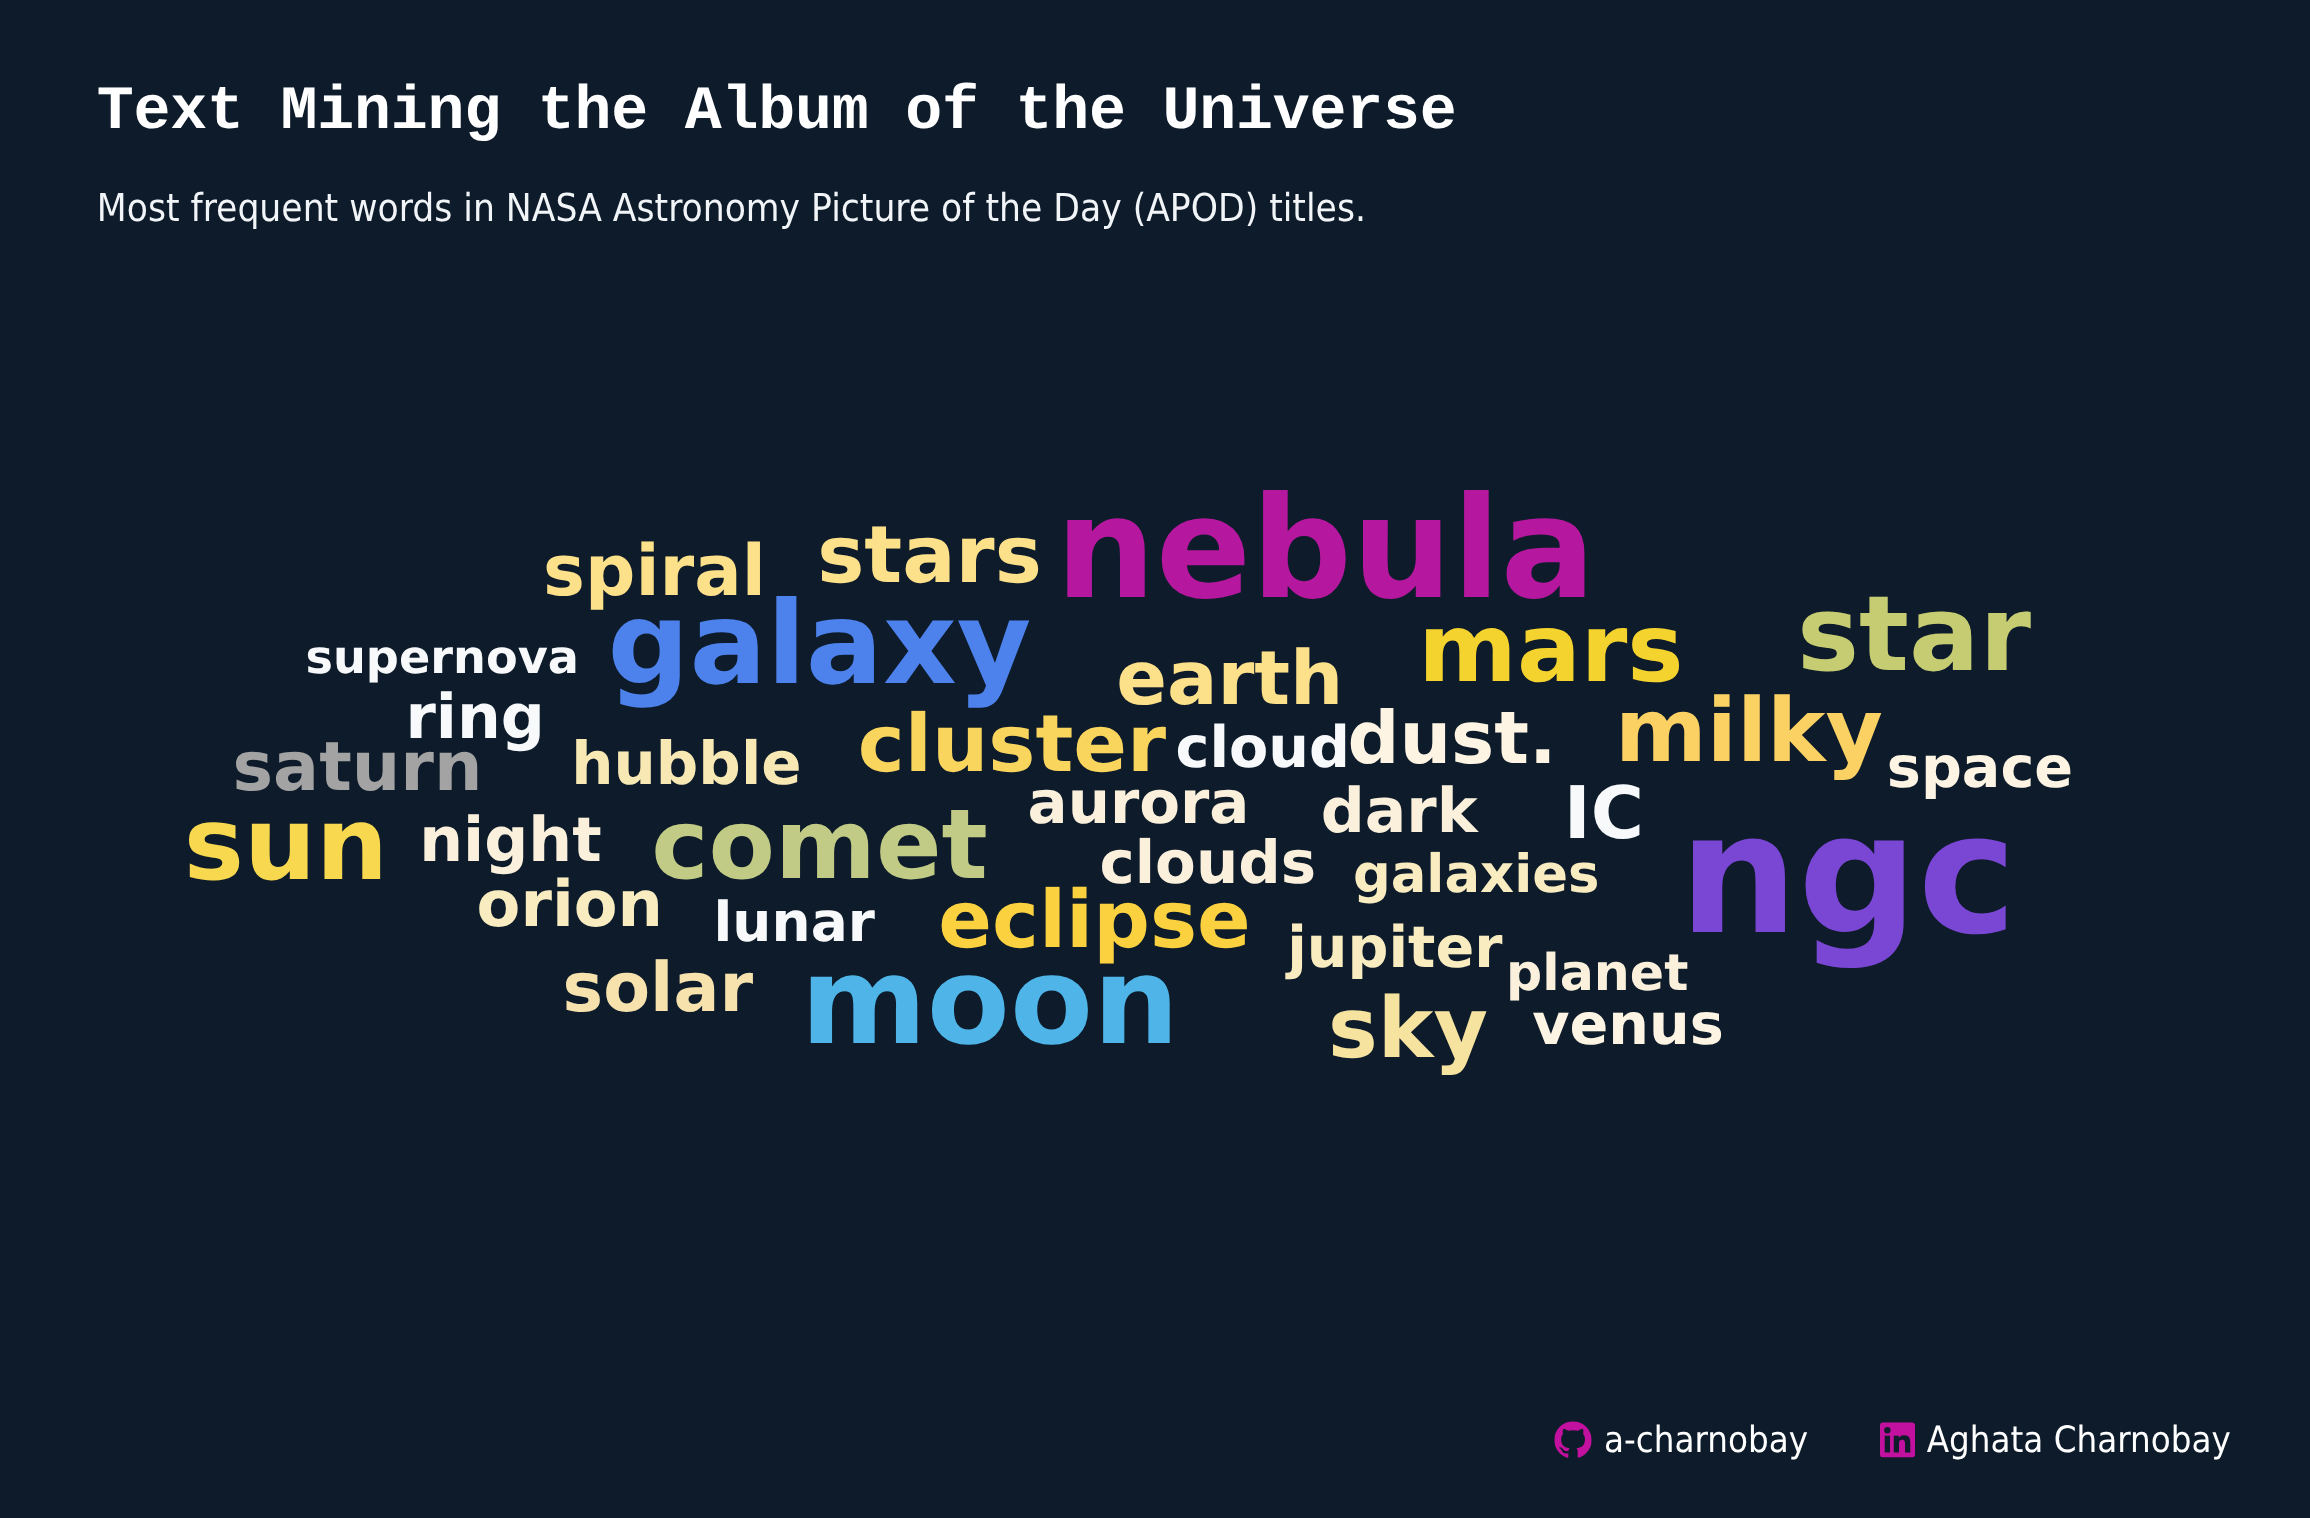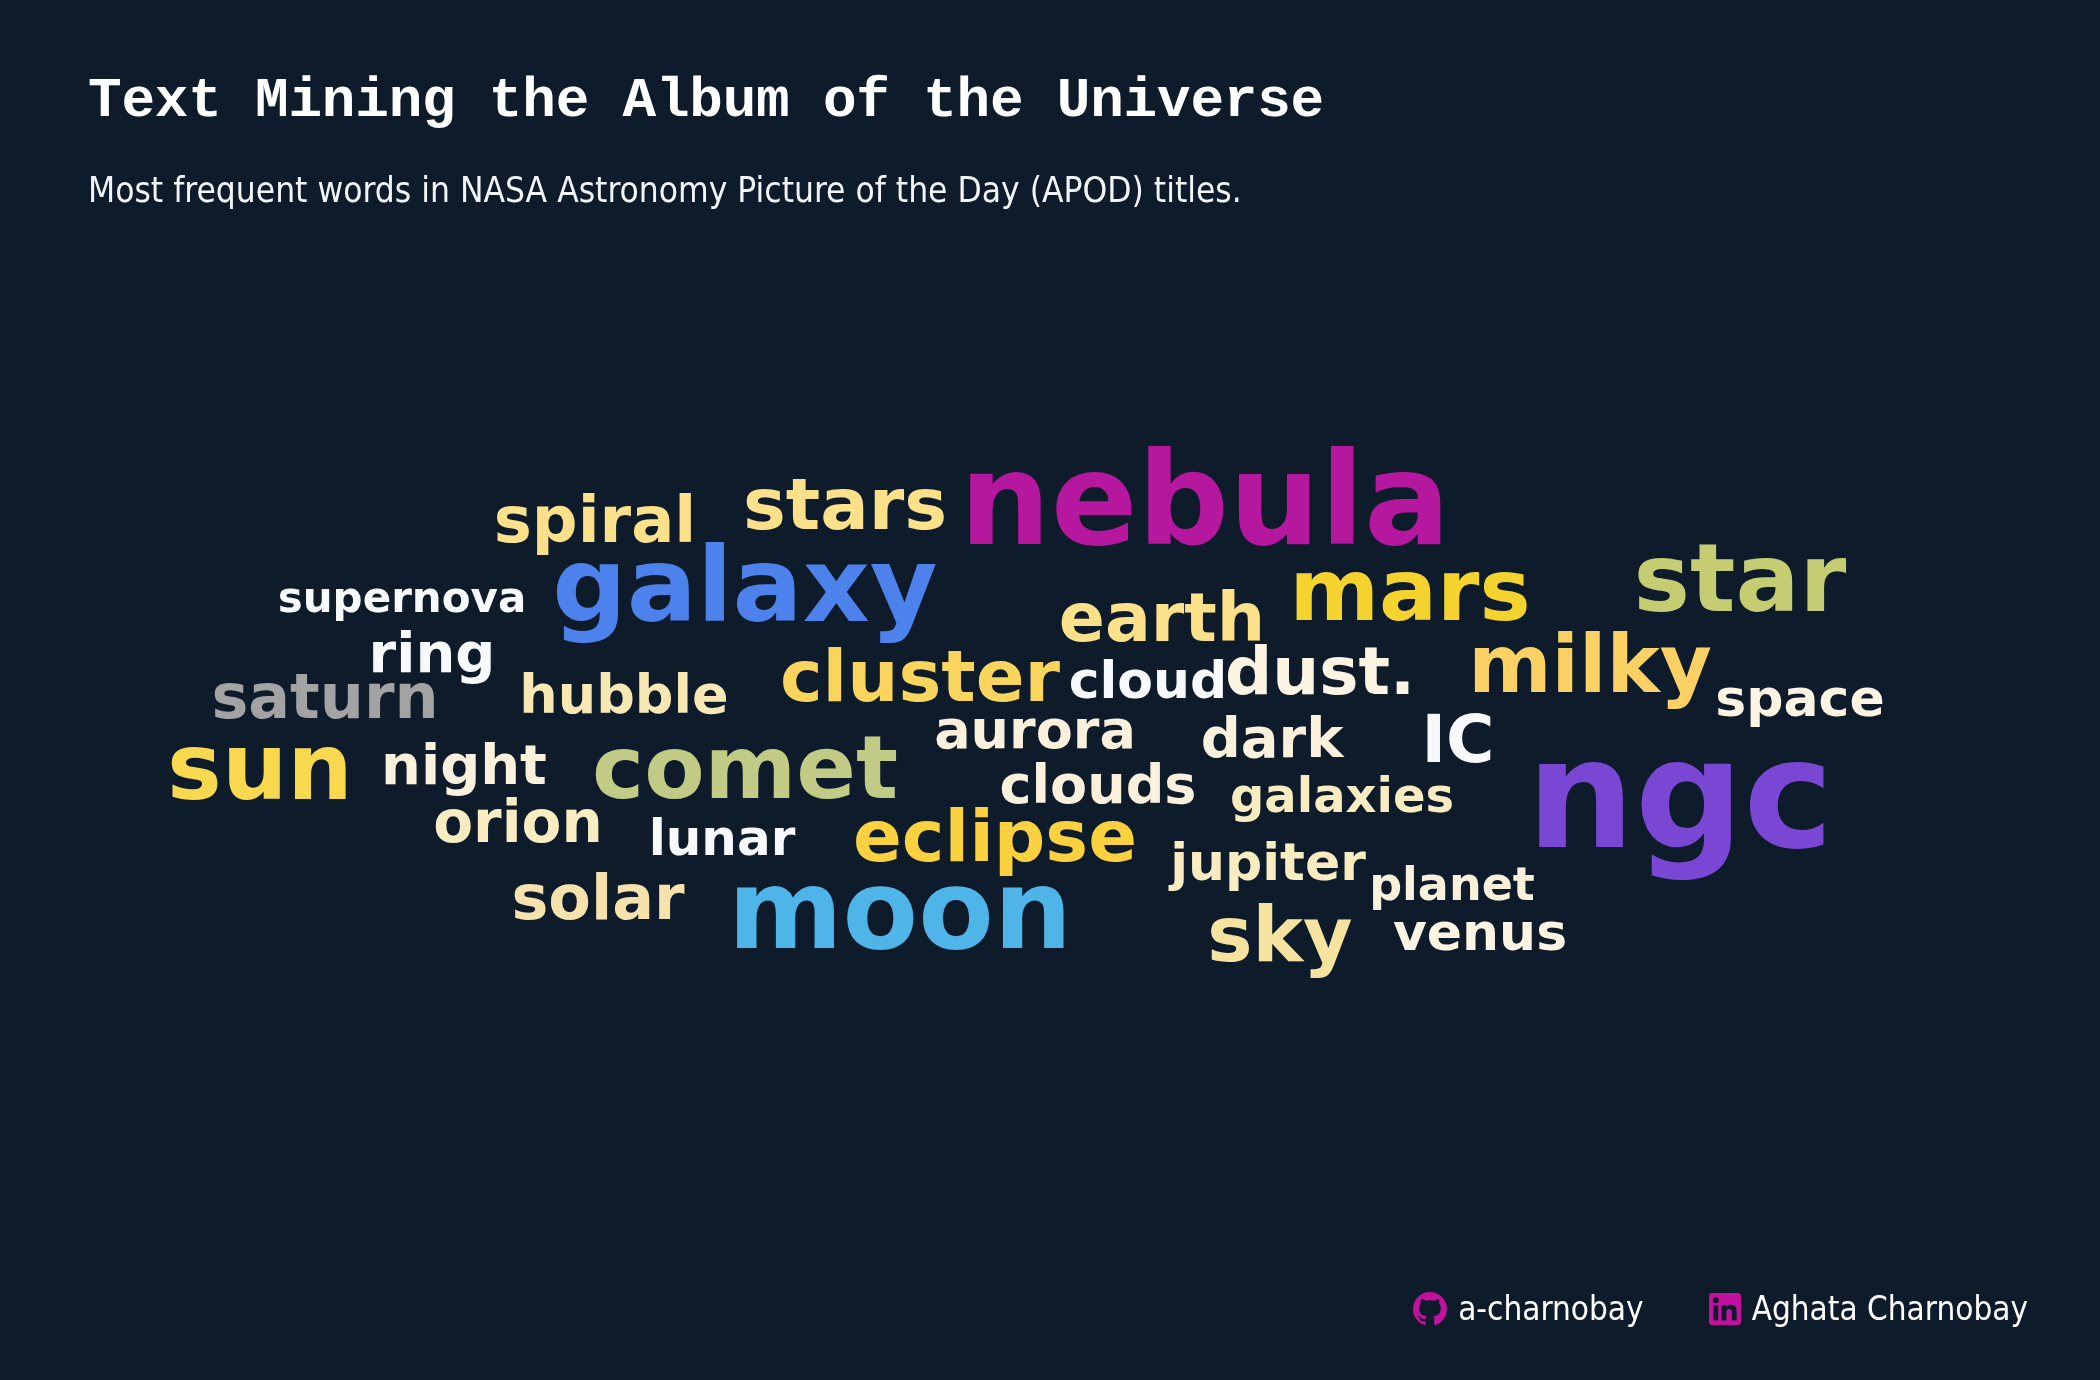--- a/index.html
+++ b/index.html
@@ -99,21 +99,21 @@
       <span class="word" style="left: 260px; top: 768px; font-size: 92px; color: rgb(248, 216, 78);">sun</span>
       <span class="word" style="left: 745px; top: 768px; font-size: 88px; color: rgb(194, 203, 133);">comet</span>
       <span class="word" style="left: 1410px; top: 590px; font-size: 86px; color: rgb(245, 211, 46);">mars</span>
       <span class="word" style="left: 1590px; top: 665px; font-size: 80px; color: rgb(251, 209, 99);">milky</span>
       <span class="word" style="left: 920px; top: 676px; font-size: 72px; color: rgb(249, 213, 94);">cluster</span>
       <span class="word" style="left: 995px; top: 836px; font-size: 72px; color: rgb(251, 209, 64);">eclipse</span>
       <span class="word" style="left: 1280px; top: 935px; font-size: 76px; color: rgb(247, 227, 160);">sky</span>
       <span class="word" style="left: 1320px; top: 672px; font-size: 66px; color: rgb(253, 244, 227);">dust.</span>
       <span class="word" style="left: 595px; top: 520px; font-size: 64px; color: rgb(252, 224, 138);">spiral</span>
       <span class="word" style="left: 845px; top: 504px; font-size: 72px; color: rgb(252, 224, 138);">stars</span>
-      <span class="word" style="left: 1118px; top: 618px; font-size: 68px; color: rgb(252, 224, 138); margin-left: 44px;">earth</span>
+      <span class="word" style="left: 1118px; top: 618px; font-size: 68px; color: rgb(252, 224, 138);">earth</span>
       <span class="word" style="left: 325px; top: 697px; font-size: 62px; color: #a3a3a3;">saturn</span>
       <span class="word" style="left: 598px; top: 898px; font-size: 62px; color: rgb(247, 226, 174);">solar</span>
       <span class="word" style="left: 518px; top: 822px; font-size: 58px; color: rgb(248, 236, 192);">orion</span>
       <span class="word" style="left: 624px; top: 695px; font-size: 54px; color: rgb(248, 232, 180);">hubble</span>
       <span class="word" style="left: 432px; top: 653px; font-size: 56px; color: rgb(247, 249, 251);">ring</span>
       <span class="word" style="left: 464px; top: 765px; font-size: 56px; color: rgb(250, 240, 220);">night</span>
       <span class="word" style="left: 1458px; top: 740px; font-size: 66px; color: rgb(247, 249, 251);">IC</span>
       <span class="word" style="left: 1098px; top: 785px; font-size: 54px; color: rgb(250, 240, 220);">clouds</span>
       <span class="word" style="left: 1148px; top: 680px; font-size: 52px; color: rgb(247, 249, 251);">cloud</span>
       <span class="word" style="left: 1035px; top: 730px; font-size: 54px; color: rgb(250, 240, 220); text-align: right;">aurora</span>

